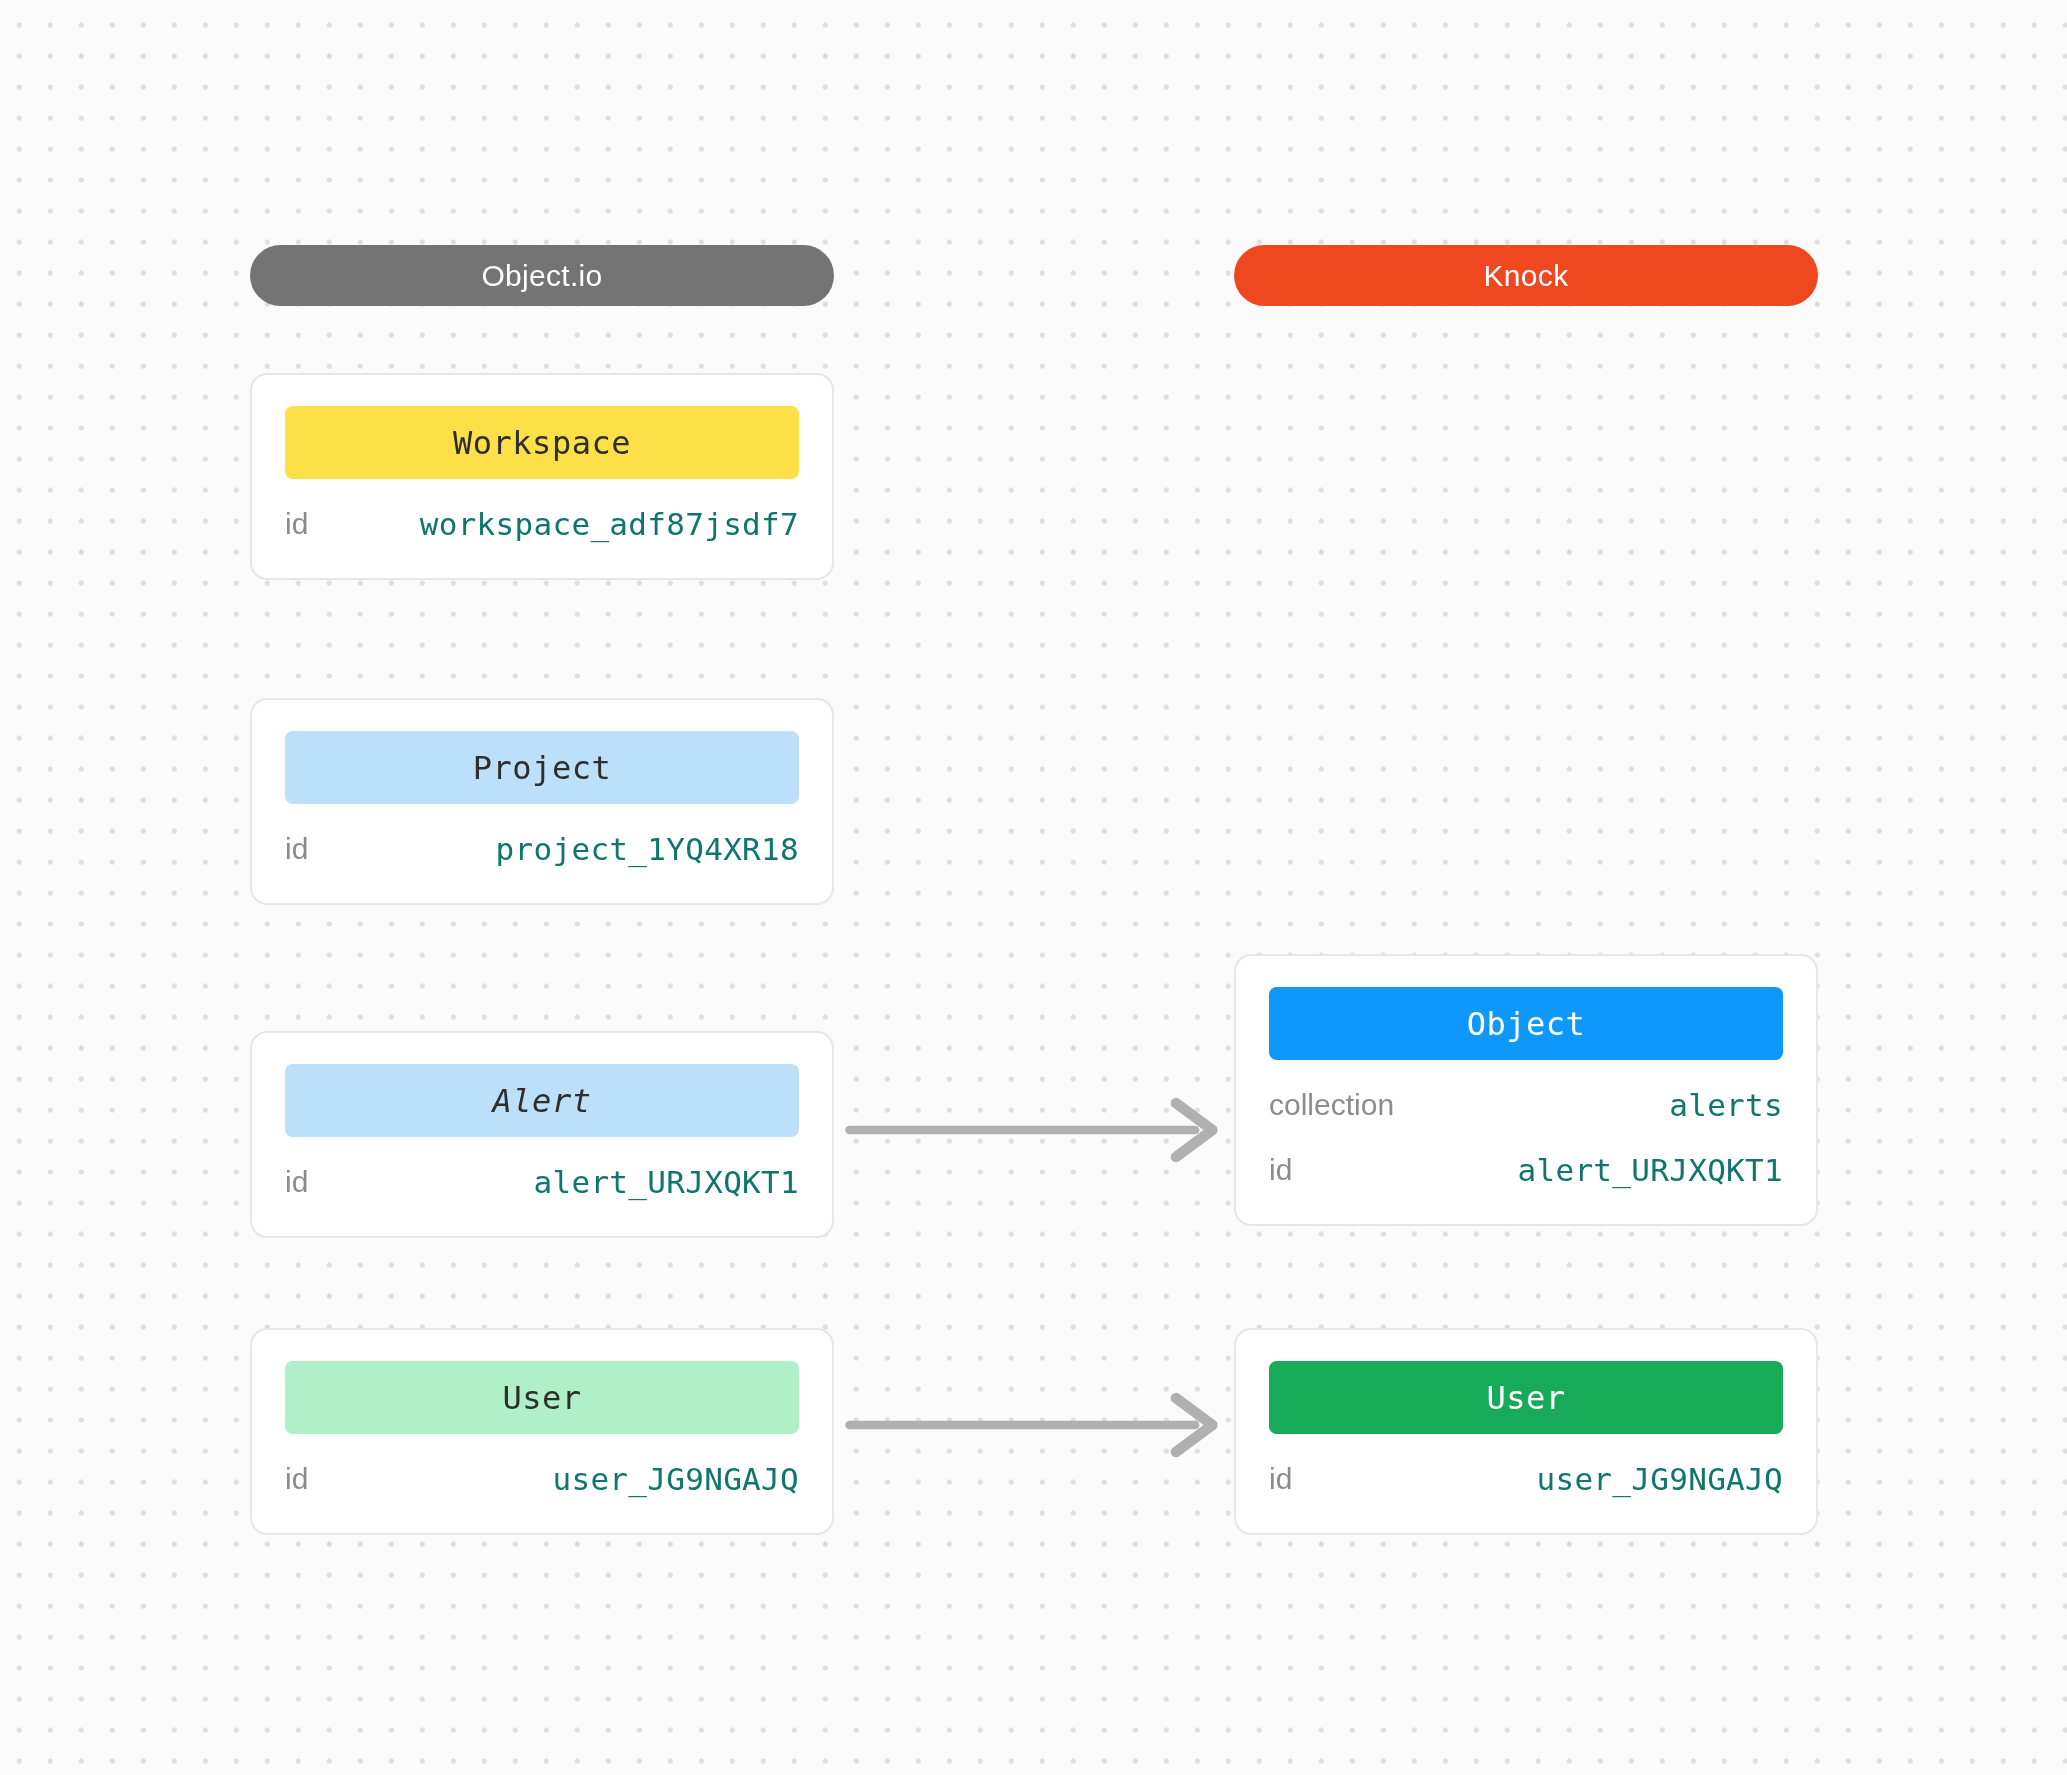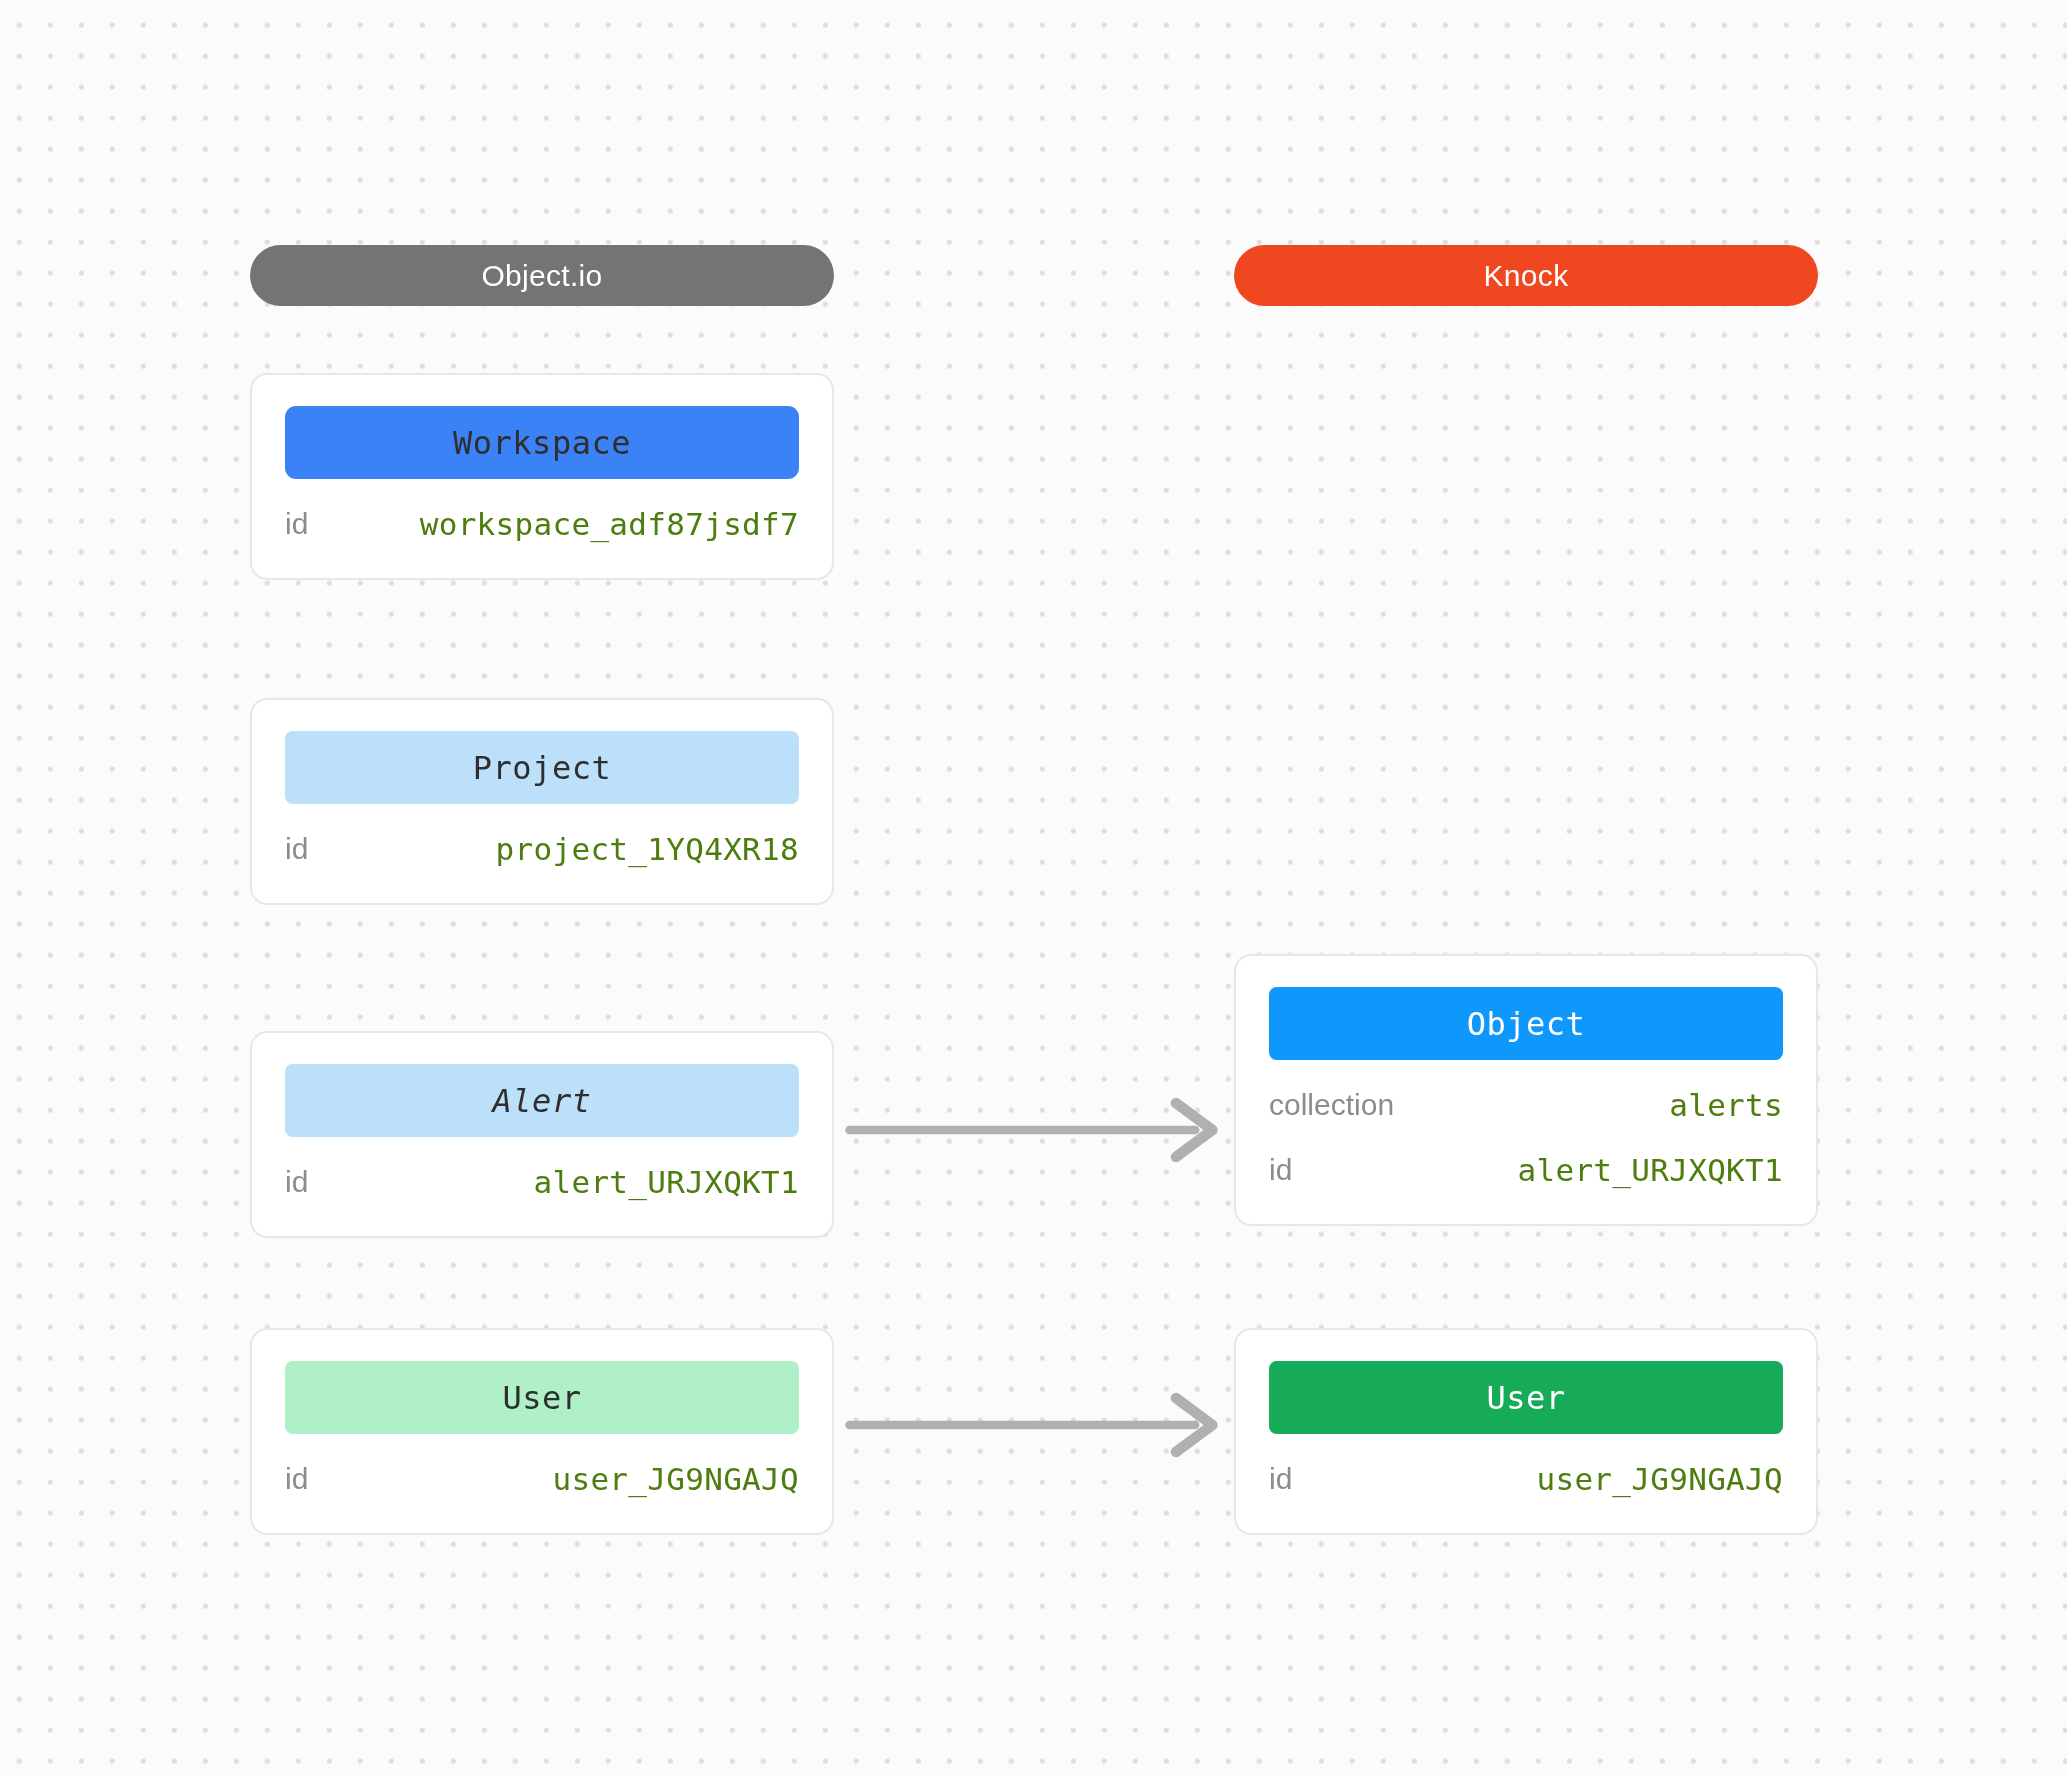--- a/index.html
+++ b/index.html
@@ -63,42 +63,42 @@
     height: 42px;
   }
   .row .label {
     color: #8C8C8C;
     font-size: 30px;
   }
   .row .value {
     font-family: "DejaVu Sans Mono", monospace;
     font-size: 31px;
     font-weight: 500;
-    color: #4d7c0f;
+    color: #0f766e;
     letter-spacing: 0.3px;
   }
   .arrow {
     position: absolute;
     width: 384px;
     height: 96px;
   }
 </style>
 </head>
 <body>
 
 <div class="pill" style="left: 250px; top: 245px; background: rgb(116, 116, 116);">
   <span>Object.io</span>
 </div>
 
 <div class="pill" style="left: 1234px; top: 245px; background: rgb(239, 71, 32);">
   <span>Knock</span>
 </div>
 
 <div class="card" style="left:250px; top:373px;">
-  <div class="card-header" style="background: #3b82f6; color: rgb(46, 46, 46); border-radius: 11px;">Workspace</div>
+  <div class="card-header" style="background: #fde047; color: rgb(46, 46, 46);">Workspace</div>
   <div class="rows">
     <div class="row">
       <span class="label">id</span>
       <span class="value">workspace_adf87jsdf7</span>
     </div>
   </div>
 </div>
 
 <div class="card" style="left:250px; top:698px;">
   <div class="card-header" style="background: rgb(188, 224, 250); color: rgb(46, 46, 46);">Project</div>

